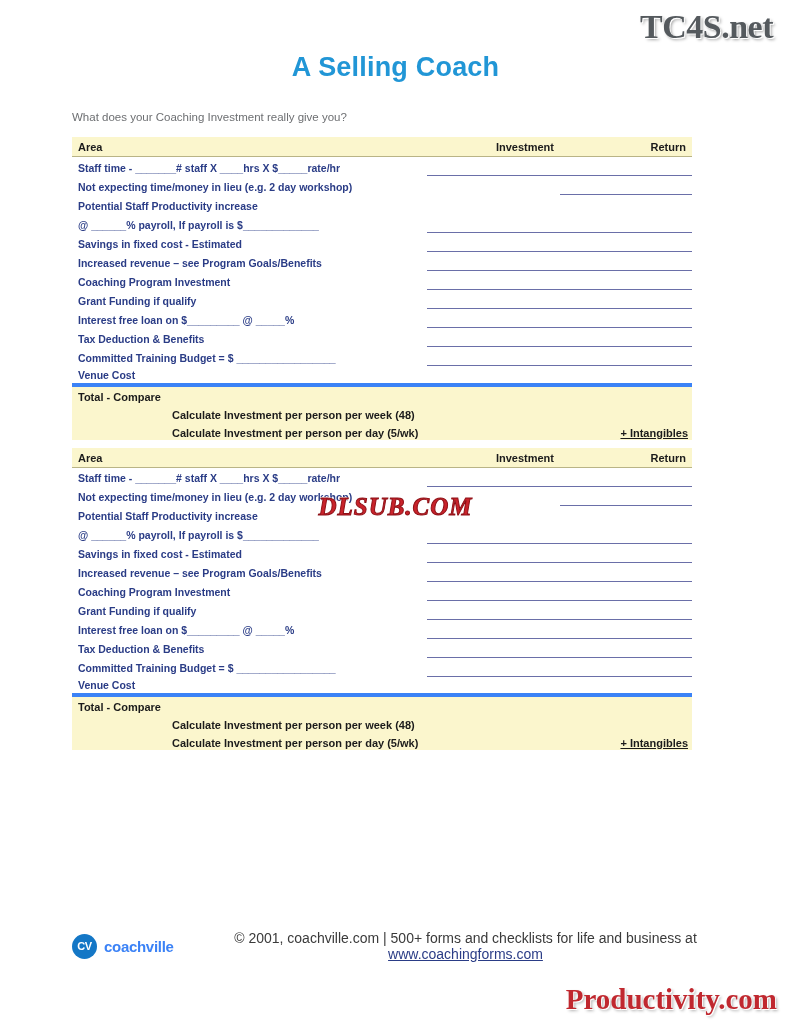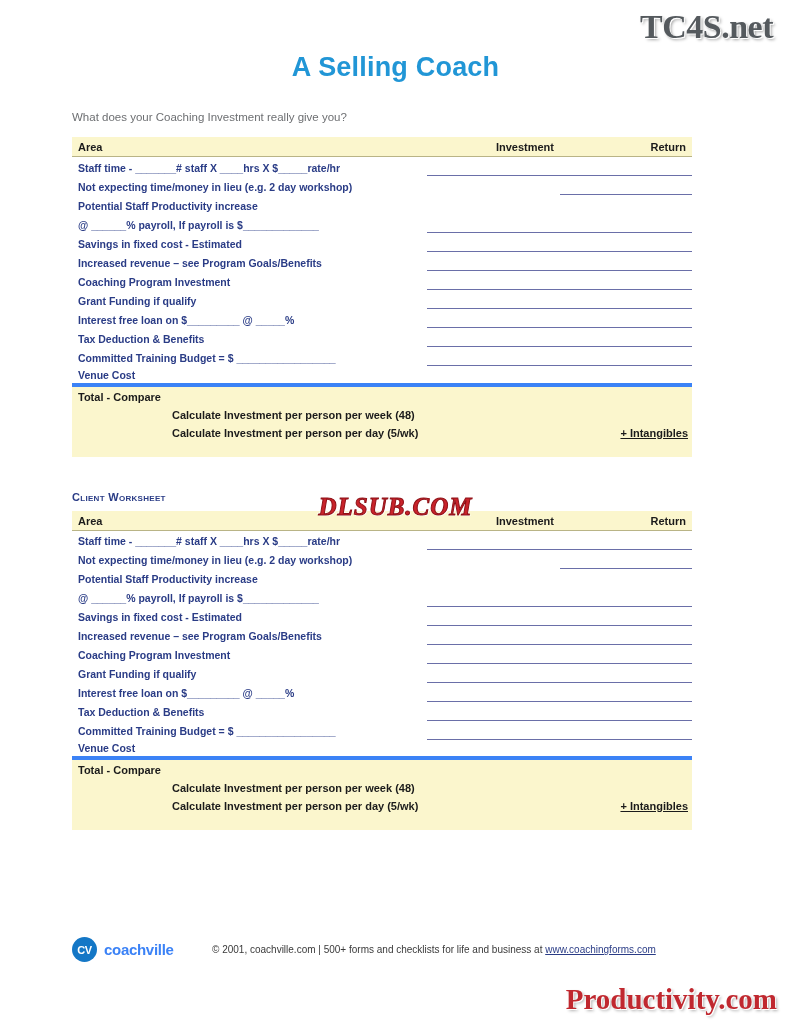--- a/index.html
+++ b/index.html
@@ -136,21 +136,21 @@
     color: #1b1b1b;
     padding: 3px 6px 3px 6px;
   }
   tr.calc td.label { padding-left: 100px; }
   tr.calc td.right {
     text-align: right;
     text-decoration: underline;
     white-space: nowrap;
     padding-right: 4px;
   }
-  tr.calc-last td { padding-bottom: 18px; }
+  tr.calc-last td { padding-bottom: 1px; }
 
   .section-label {
     margin-top: 34px;
     font-size: 11px;
     font-weight: bold;
     color: #2a3c86;
     font-variant: small-caps;
     letter-spacing: 0.3px;
   }
 
@@ -193,23 +193,24 @@
     letter-spacing: -0.5px;
   }
   .brand-name {
     margin-left: 7px;
     font-size: 15px;
     font-weight: bold;
     color: #3b82f6;
     letter-spacing: -0.3px;
   }
   .copyright {
-    font-size: 10px;
+    font-size: 14px;
     color: #3a3a3a;
     flex: 1;
+    text-align: center;
     margin-left: -40px;
   }
   .copyright a { color: #2a3c86; }
 </style>
 </head>
 <body>
 
 <div class="page">
 
   <div class="doc-title">A Selling Coach</div>
@@ -301,21 +302,20 @@
           <td></td>
         </tr>
         <tr class="calc calc-last">
           <td class="label" colspan="2">Calculate Investment per person per day (5/wk)</td>
           <td class="right">+ Intangibles</td>
         </tr>
       </tbody>
     </table>
   </div>
 
-  <div class="section-label">Client Worksheet</div>
 
   <div class="sheet" style="margin-top:8px;">
     <table class="grid">
       <colgroup>
           <col class="col-area">
           <col class="col-inv">
           <col class="col-ret">
         </colgroup>
       <tbody>
         <tr class="head">

